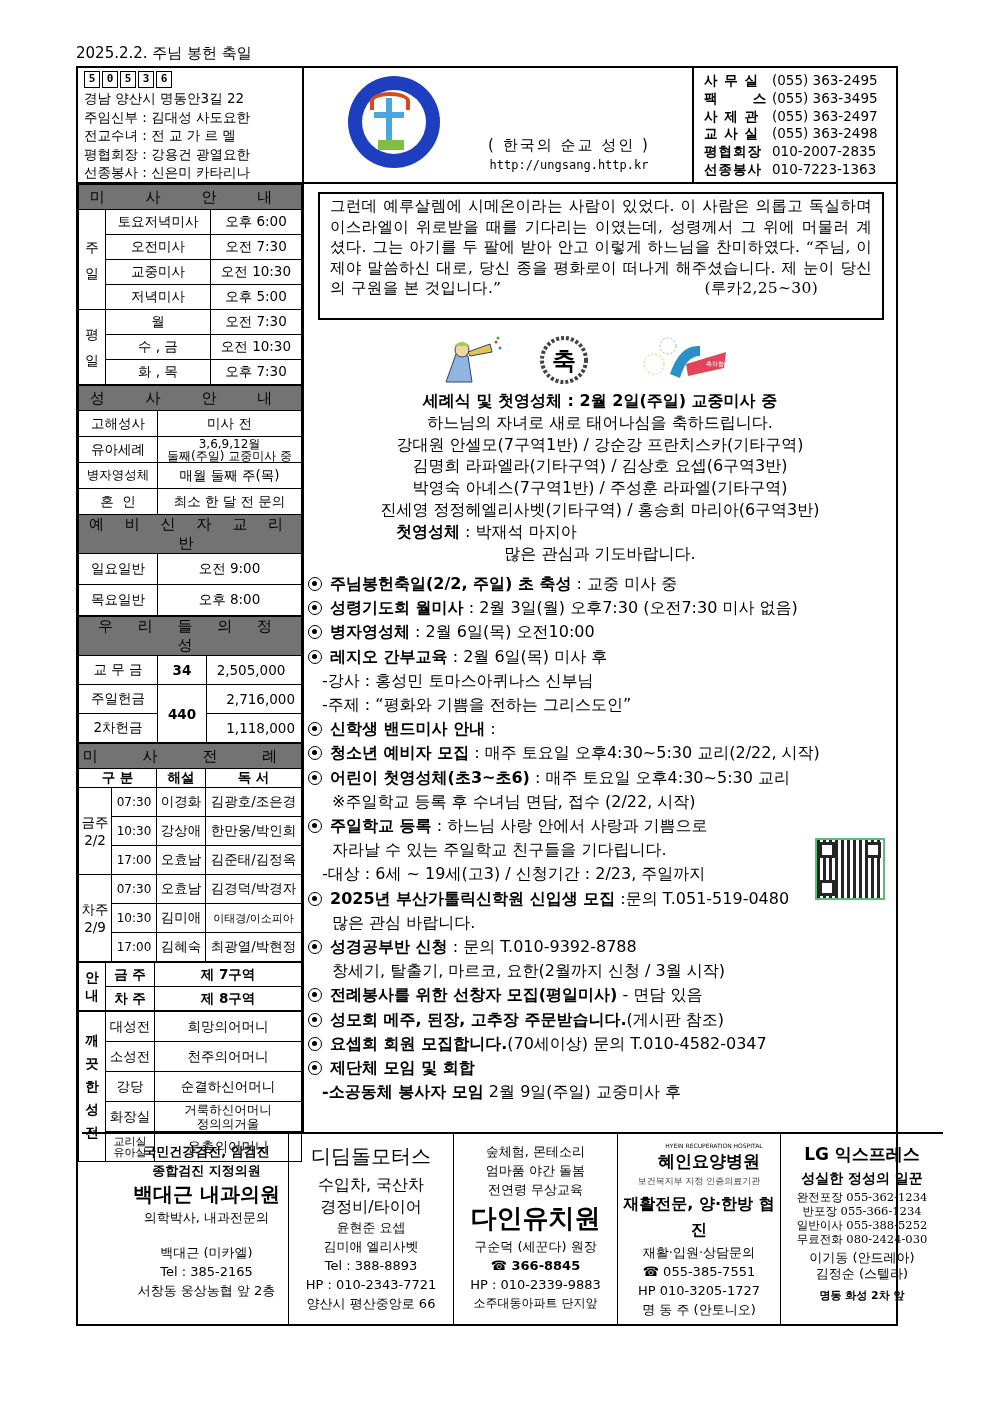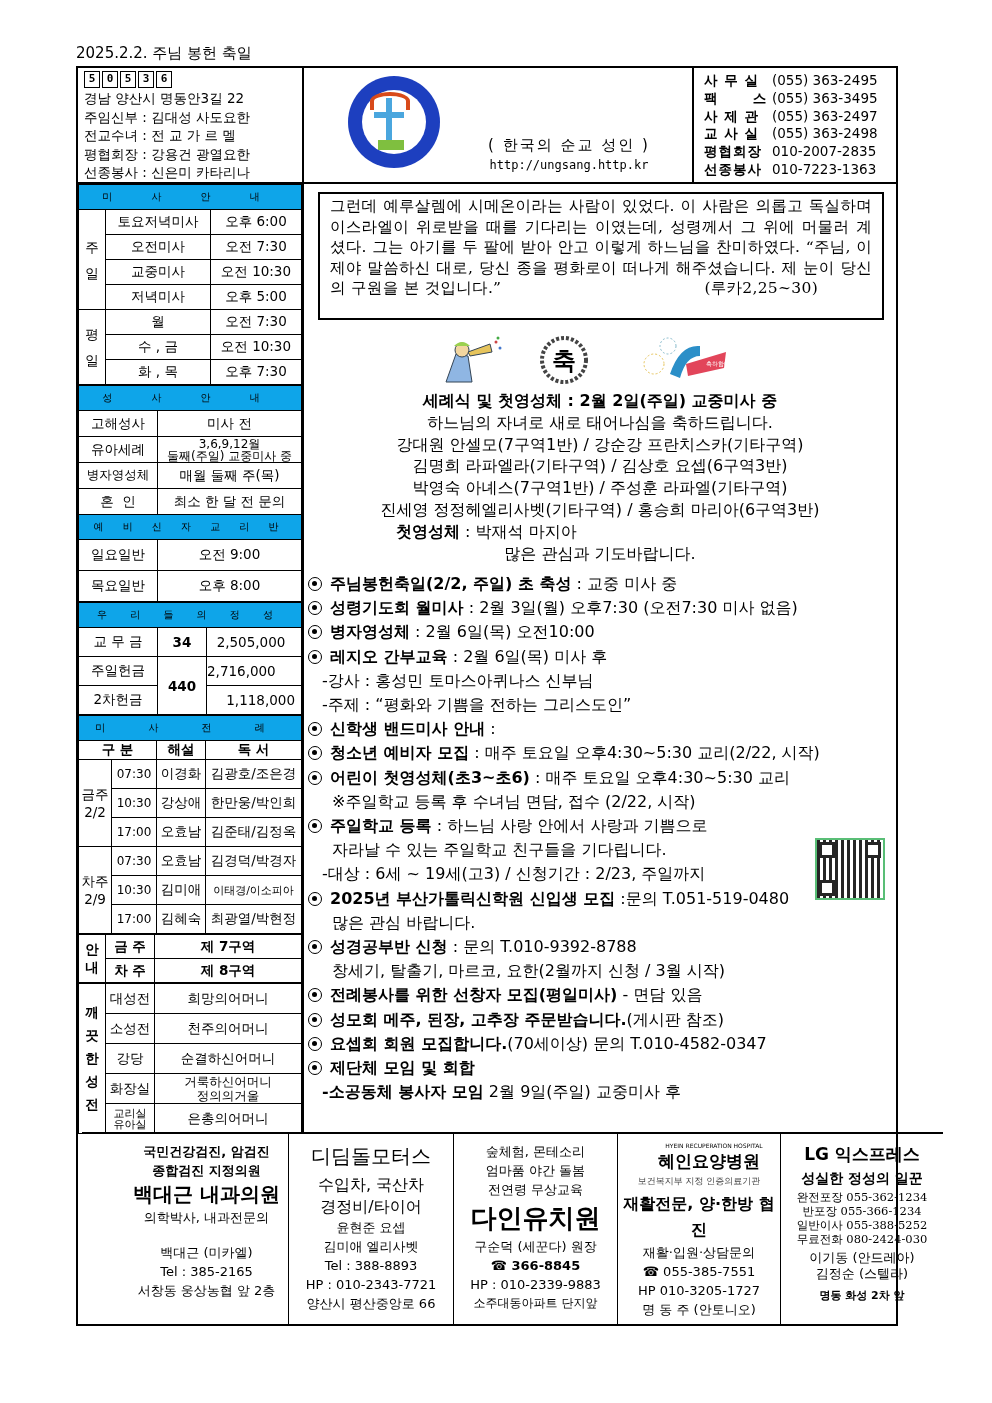--- a/index.html
+++ b/index.html
@@ -22,21 +22,21 @@
   .subtitle{left:150px;top:68px;width:230px;text-align:center;font-size:15px;letter-spacing:2px;}
   .url{left:150px;top:90px;width:230px;text-align:center;font-size:12px;font-family:"DejaVu Sans Mono",monospace;}
   .hdr-right{left:694px;top:68px;width:202px;height:114px;padding:4px 10px;box-sizing:border-box;font-size:13.5px;line-height:17.8px;}
   .contact{display:flex;}
   .contact .k{width:68px;font-weight:bold;letter-spacing:1px;}
   .hline{left:78px;top:182px;width:818px;height:2px;background:#000;}
   
   .leftcol{left:78px;top:184px;width:226px;height:948px;border-right:2px solid #000;box-sizing:border-box;}
   table{border-collapse:collapse;width:100%;}
   td{border:1.5px solid #000;text-align:center;padding:0;font-size:13.5px;}
-  .sec{background:#0ea5e9;font-size:10px;letter-spacing:18px;height:24px;font-weight:normal;}
+  .sec{background:#737373;font-size:15px;letter-spacing:18px;height:24px;font-weight:normal;}
   .b{font-weight:bold;}
   
   .scripture{left:318px;top:192px;width:566px;height:128px;border:2px solid #000;box-sizing:border-box;padding:2px 10px;font-family:"DejaVu Serif","Liberation Serif",serif;font-size:15.5px;line-height:20.5px;letter-spacing:0.3px;text-align:justify;}
   .ref{float:right;margin-right:54px;}
   .deco{top:334px;height:52px;}
   .angel{left:438px;width:70px;}
   .chuk{left:534px;width:60px;}
   .fire{left:640px;width:92px;}
   .center-block{left:310px;top:390px;width:580px;text-align:center;font-size:16px;line-height:21.8px;}
   .notices{left:306px;top:572px;width:580px;font-size:16px;line-height:24.2px;}
@@ -197,21 +197,21 @@
           <td colspan="3" class="sec" style="letter-spacing:10px">우 리 들 의 정 성</td>
         </tr>
     <tr style="height:29px">
           <td style="width:78px">교 무 금</td>
           <td style="width:48px" class="b">34</td>
           <td style="text-align:center;padding-right:6px">2,505,000</td>
         </tr>
     <tr style="height:29px">
           <td>주일헌금</td>
           <td rowspan="2" class="b">440</td>
-          <td style="text-align:left;padding-right:6px">2,716,000</td>
+          <td style="text-align:right;padding-right:6px">2,716,000</td>
         </tr>
     <tr style="height:29px">
           <td>2차헌금</td>
           <td style="text-align:right;padding-right:6px">1,118,000</td>
         </tr>
   </tbody>
     </table>
   <table style="font-size:12.5px">
     <tbody>
         <tr>

